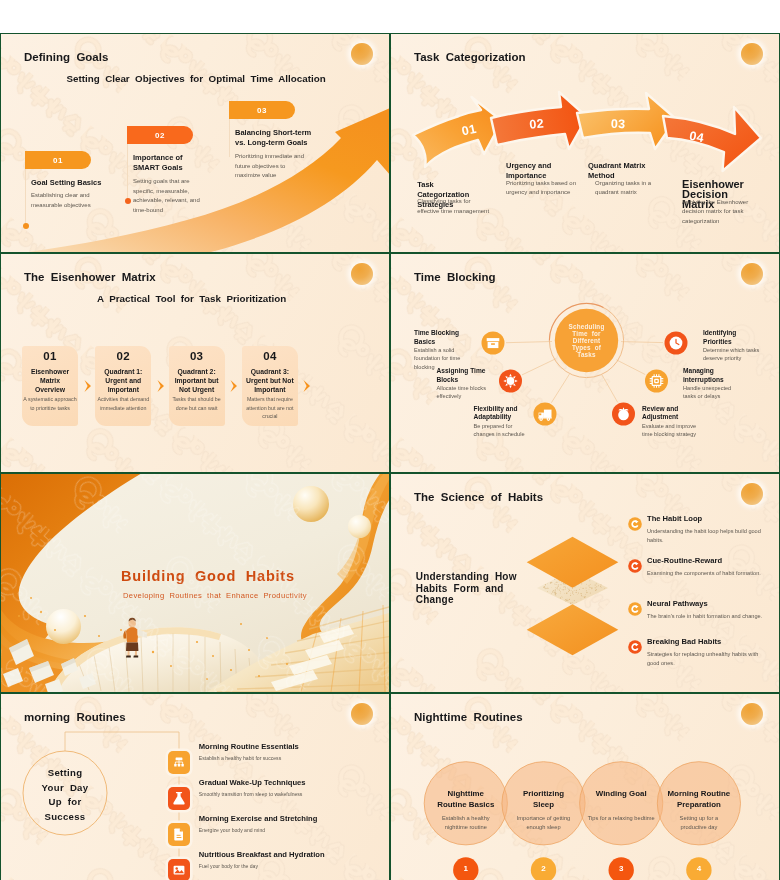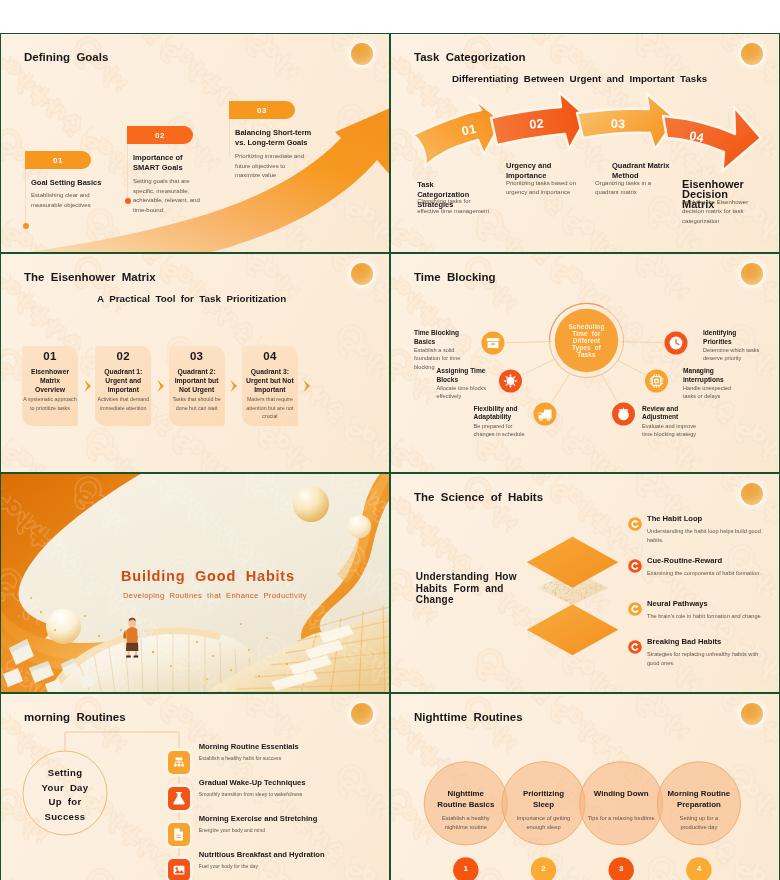--- a/index.html
+++ b/index.html
@@ -112,20 +112,21 @@
     </defs>
     <path d="M -24 224
              C 30 219 110 207 186 186
              C 252 168 306 140 340 104
              L 334 98 L 398 70 L 390 142 L 376 126
              C 340 168 282 199 210 218
              C 140 234 40 245 -24 248 Z" fill="url(#g1a)"></path>
   </svg>
   <div class="sun"></div>
   <h1 class="ttl" style="left:23px;top:17px;font-size:11.5px">Defining  Goals</h1>
+  <h2 class="sub" style="left:65.5px;top:39px;font-size:9.8px">Setting  Clear  Objectives  for  Optimal  Time  Allocation</h2>
 
   <div class="vline" style="left:24px;top:117px;height:74px"></div>
   <div class="badge" style="left:24px;top:117px;width:66px;height:18px;font-size:8px;background:#f6971f">01</div>
   <div class="hd" style="left:30px;top:144px;width:130px;font-size:7.5px;line-height:10px">Goal Setting Basics</div>
   <div class="bd" style="left:30px;top:157px;width:72px;font-size:6px;line-height:9.5px">Establishing clear and measurable objectives</div>
   <div class="dot" style="left:22px;top:189px;width:6px;height:6px;background:#f5911e"></div>
 
   <div class="vline" style="left:126px;top:92px;height:74px"></div>
   <div class="badge" style="left:126px;top:92px;width:66px;height:18px;font-size:8px;background:#f9691c">02</div>
   <div class="hd" style="left:132px;top:119px;width:70px;font-size:7.5px;line-height:9.5px">Importance of SMART Goals</div>
@@ -138,21 +139,20 @@
   <div class="bd" style="left:234px;top:118px;width:74px;font-size:6px;line-height:9.5px">Prioritizing immediate and future objectives to maximize value</div>
 </section>
 
 <section class="slide s1">
   <div class="slide-bg"></div>
   <svg class="wmwrap" width="388" height="218">
         <rect width="388" height="218" fill="url(#wm)"></rect>
       </svg>
   <div class="sun"></div>
   <h1 class="ttl" style="left:23px;top:17px;font-size:11.5px">Task  Categorization</h1>
-  <h2 class="sub" style="left:61px;top:39px;font-size:9.8px">Differentiating  Between  Urgent  and  Important  Tasks</h2>
 
   <svg width="388" height="218" viewBox="0 0 388 218" style="position:absolute;left:0;top:0">
     <defs>
       <linearGradient id="ar1" x1="0" y1="0.9" x2="0.9" y2="0.05">
             <stop offset="0%" stop-color="#fab85e"></stop>
             <stop offset="50%" stop-color="#f9a235"></stop>
             <stop offset="100%" stop-color="#f78d1c"></stop>
           </linearGradient>
       <linearGradient id="ar2" x1="0" y1="0.55" x2="1" y2="0.45">
             <stop offset="0%" stop-color="#f4783a"></stop>
@@ -179,21 +179,21 @@
     <text x="79" y="100" font-family="Liberation Sans, sans-serif" font-size="12.5" font-weight="bold" fill="#fff" text-anchor="middle" transform="rotate(-12 79 100)" letter-spacing="0.4">01</text>
     <text x="146" y="94" font-family="Liberation Sans, sans-serif" font-size="12.5" font-weight="bold" fill="#fff" text-anchor="middle" transform="rotate(-5 146 94)" letter-spacing="0.4">02</text>
     <text x="227" y="94" font-family="Liberation Sans, sans-serif" font-size="12.5" font-weight="bold" fill="#fff" text-anchor="middle" transform="rotate(2 227 94)" letter-spacing="0.4">03</text>
     <text x="305" y="107" font-family="Liberation Sans, sans-serif" font-size="12.5" font-weight="bold" fill="#fff" text-anchor="middle" transform="rotate(11 305 107)" letter-spacing="0.4">04</text>
   </svg>
 
   <div class="hd" style="left:26.2px;top:146px;width:70px;font-size:7.5px;line-height:10px">Task Categorization Strategies</div>
   <div class="bd" style="left:26.2px;top:163px;width:76px;font-size:6px;line-height:9.5px">Classifying tasks for effective time management</div>
   <div class="hd" style="left:115px;top:127.3px;width:56px;font-size:7.5px;line-height:10px">Urgency and Importance</div>
   <div class="bd" style="left:115px;top:144.5px;width:74px;font-size:6px;line-height:9.5px">Prioritizing tasks based on urgency and importance</div>
-  <div class="hd" style="left:221px;top:127.3px;width:60px;font-size:7.5px;line-height:10px">Quadrant Matrix Method</div>
+  <div class="hd" style="left:197px;top:127.3px;width:60px;font-size:7.5px;line-height:10px">Quadrant Matrix Method</div>
   <div class="bd" style="left:204.1px;top:144.5px;width:72px;font-size:6px;line-height:9.5px">Organizing tasks in a quadrant matrix</div>
   <div class="hd" style="left:291.1px;top:145px;width:62px;font-size:11px;line-height:10px">Eisenhower Decision Matrix</div>
   <div class="bd" style="left:291.1px;top:163.9px;width:70px;font-size:6px;line-height:9.5px">Applying the Eisenhower decision matrix for task categorization</div>
 </section>
 
 <section class="slide s2">
   <div class="slide-bg"></div>
   <svg class="wmwrap" width="388" height="218">
         <rect width="388" height="218" fill="url(#wm)"></rect>
       </svg>
@@ -850,21 +850,21 @@
     <circle cx="152.5" cy="176" r="12.7" fill="#f9ab34"></circle>
     <circle cx="230.2" cy="176" r="12.7" fill="#f4560f"></circle>
     <circle cx="307.9" cy="176" r="12.7" fill="#f9ab34"></circle>
   </svg>
   <div class="nrhd" style="left:44.8px;width:60px">Nighttime Routine Basics</div>
   <div class="nrbd" style="left:43.8px;width:62px">Establish a healthy nighttime routine</div>
   <div class="nrnum" style="left:62.099999999999994px">1</div>
   <div class="nrhd" style="left:128.5px;width:48px">Prioritizing Sleep</div>
   <div class="nrbd" style="left:123.5px;width:58px">Importance of getting enough sleep</div>
   <div class="nrnum" style="left:139.8px">2</div>
-  <div class="nrhd" style="left:199.2px;width:62px">Winding Down</div>
+  <div class="nrhd" style="left:199.2px;width:62px">Winding Goal</div>
   <div class="nrbd" style="left:194.2px;width:72px">Tips for a relaxing bedtime</div>
   <div class="nrnum" style="left:217.5px">3</div>
   <div class="nrhd" style="left:271.9px;width:72px">Morning Routine Preparation</div>
   <div class="nrbd" style="left:274.9px;width:66px">Setting up for a productive day</div>
   <div class="nrnum" style="left:295.2px">4</div>
 </section>
 
 </div>
 
 </body></html>

